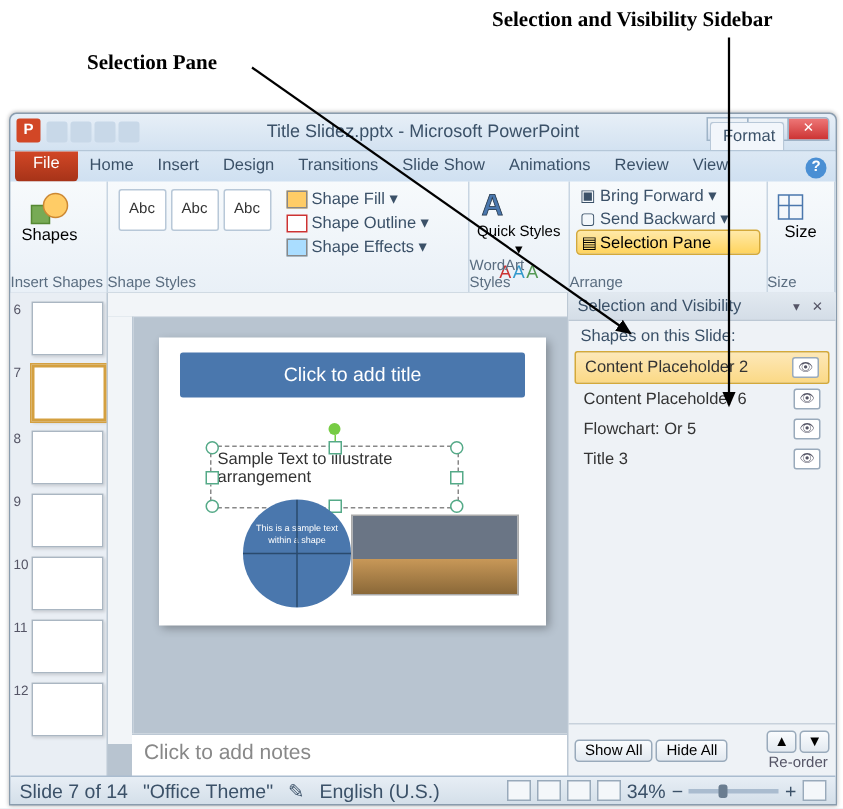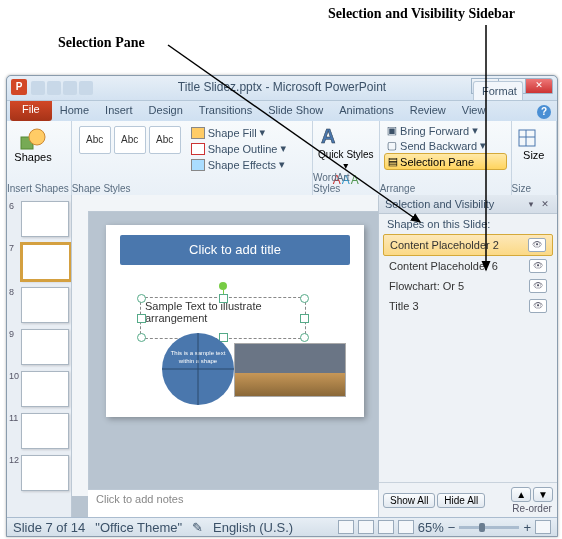--- a/index.html
+++ b/index.html
@@ -46,21 +46,21 @@
 .slide{position:absolute;left:34px;top:30px;width:258px;height:192px;background:#fff;box-shadow:2px 2px 6px rgba(0,0,0,.3)}
 .slide-title{margin:10px 14px;height:30px;background:#4a77ad;color:#ffffff;text-align:center;line-height:30px;font-size:13px;border-radius:2px}
 .text-ph{position:absolute;left:34px;top:72px;width:156px;height:36px;border:1px dashed #888;font-size:11px;color:#333;padding:2px 4px}
 .handle{position:absolute;width:7px;height:7px;border:1px solid #5a8;background:#fff;border-radius:50%}
 .rot{position:absolute;left:50%;top:-16px;width:8px;height:8px;background:#7c4;border-radius:50%;margin-left:-4px}
 .rot-line{position:absolute;left:50%;top:-8px;width:1px;height:8px;background:#7c4}
 .circle-shape{position:absolute;left:56px;top:108px;width:72px;height:72px}
 .pie{width:72px;height:72px;border-radius:50%;background:#4a77ad;position:relative;overflow:hidden}
 .pie-text{position:absolute;top:16px;left:6px;right:6px;text-align:center;font-size:6px;color:#fff;line-height:8px}
 .photo{position:absolute;left:128px;top:118px;width:110px;height:52px;background:linear-gradient(#6a7585 0%,#6a7585 55%,#c89858 55%,#8a6838 100%);border:1px solid #aaa}
-.notes{position:absolute;left:16px;bottom:0;right:0;height:22px;background:#fff;border-top:1px solid #bcc8d4;padding:3px 8px;color:#888;font-size:11px}
+.notes{position:absolute;left:16px;bottom:0;right:0;height:22px;background:#fff;border-top:1px solid #bcc8d4;padding:3px 8px;color:#888;font-size:14px}
 .sidebar{width:178px;background:#eef2f6;border-left:1px solid #bcc8d4;display:flex;flex-direction:column}
 .sb-header{background:linear-gradient(#e2e9f0,#d4dde7);padding:3px 6px;font-size:11px;color:#3b5168;border-bottom:1px solid #bcc8d4;display:flex;justify-content:space-between;align-items:center}
 .sb-close{display:flex;gap:2px}
 .sb-close span{width:12px;height:10px;text-align:center;font-size:9px;color:#556;cursor:pointer}
 .sb-sub{padding:4px 8px;font-size:11px;color:#3b5168}
 .sb-list{flex:1;padding:0 4px}
 .sb-item{display:flex;justify-content:space-between;align-items:center;padding:3px 6px;font-size:11px;color:#333;cursor:pointer}
 .sb-item.sel{background:linear-gradient(#fde8b8,#fbd986);border:1px solid #d4a93a;border-radius:2px}
 .eye{width:16px;height:12px;border:1px solid #9ab;background:#fff;border-radius:2px;text-align:center;font-size:8px;line-height:11px;color:#556}
 .sb-footer{padding:4px;border-top:1px solid #c8d2dc;display:flex;gap:4px;align-items:center;flex-wrap:wrap}
@@ -283,20 +283,20 @@
   <div class="status">
     <span>Slide 7 of 14</span>
     <span>"Office Theme"</span>
     <span>✎</span>
     <span>English (U.S.)</span>
     <div class="right">
       <div class="view-btn"></div>
       <div class="view-btn"></div>
       <div class="view-btn"></div>
       <div class="view-btn"></div>
-      <span>65%</span>
+      <span>34%</span>
       <span>−</span>
       <div class="zoom-slider"></div>
       <span>+</span>
       <div class="view-btn"></div>
     </div>
   </div>
 </div>
 
 </body></html>

